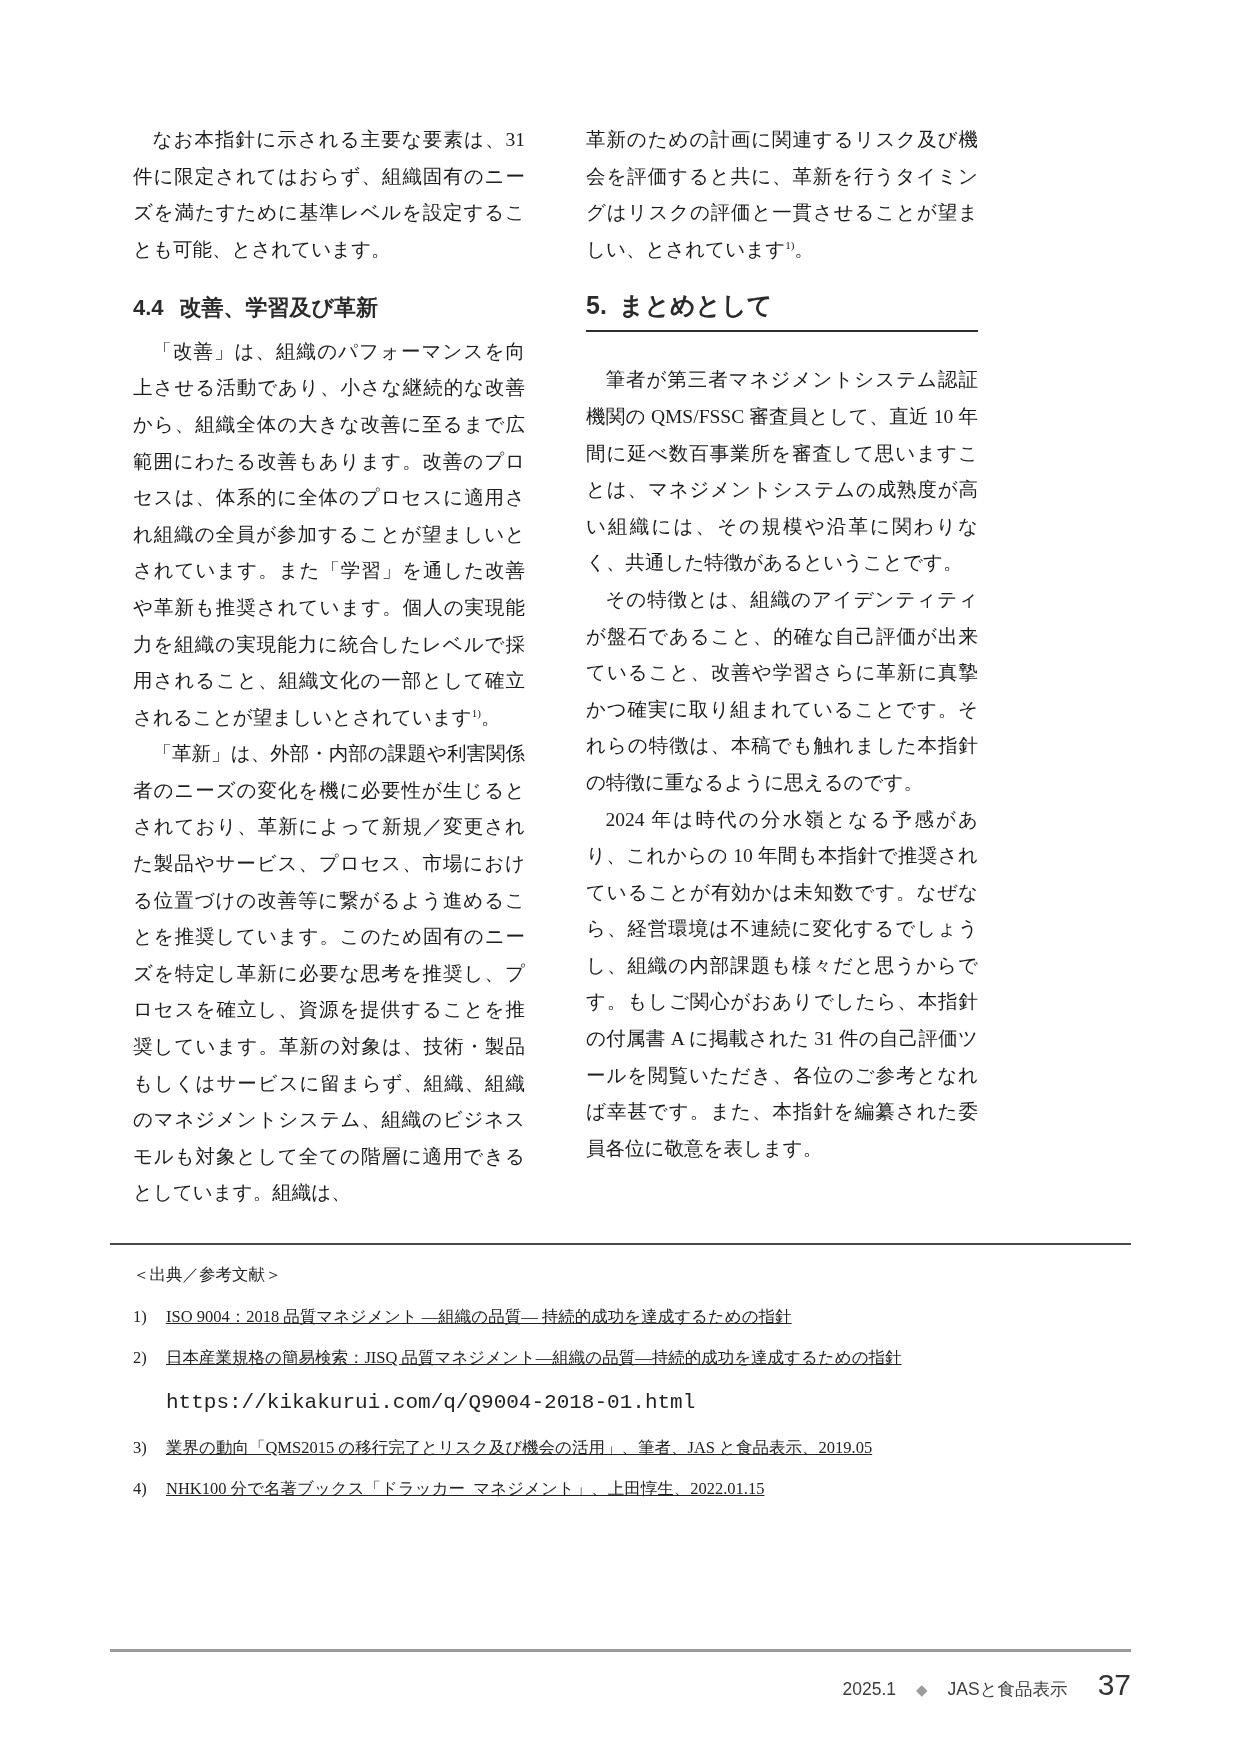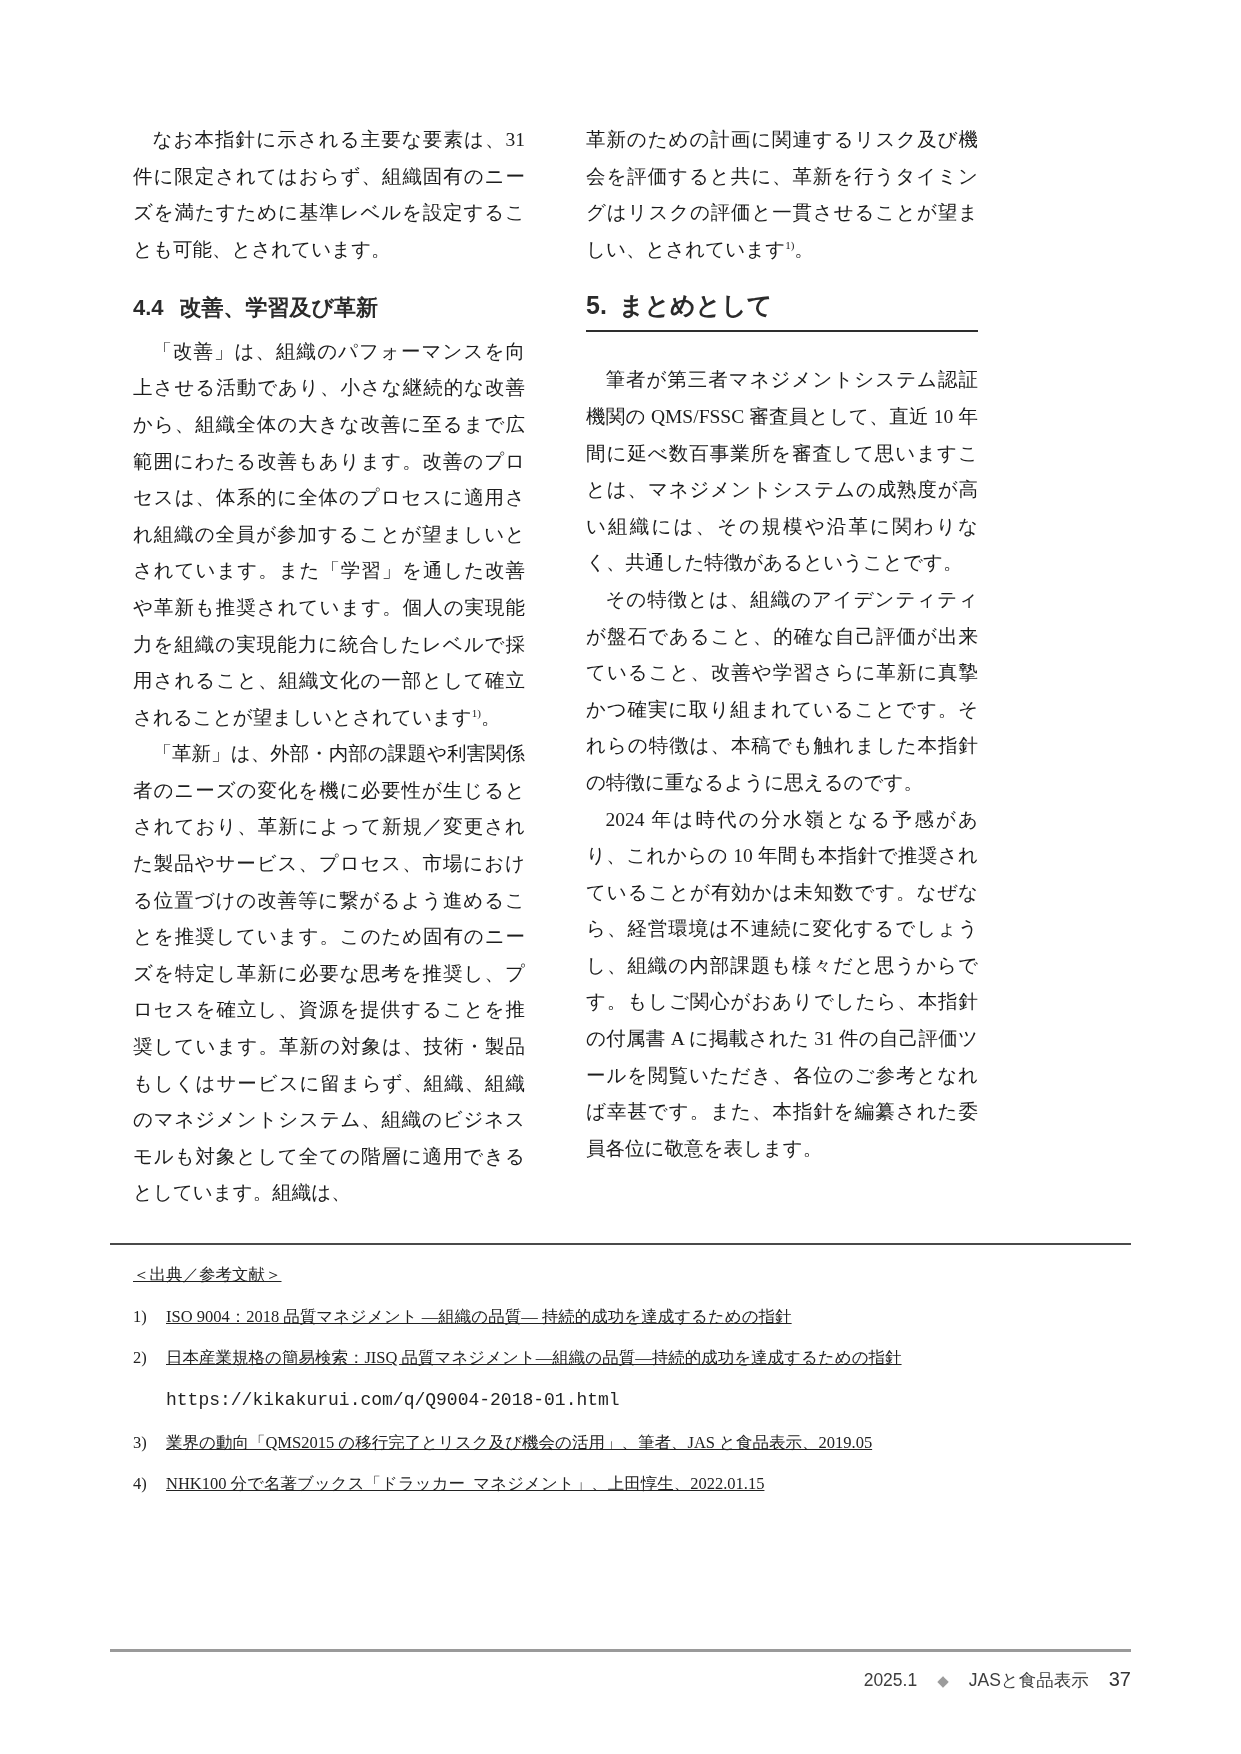--- a/index.html
+++ b/index.html
@@ -65,39 +65,38 @@
     width:1021px;
     border-top:2px solid #4a4a4a;
     padding-top:16px;
     font-size:16.5px;
     color:#222;
   }
   .ref-title{
     margin-left:23px;
     margin-bottom:14px;
     line-height:1.7;
-    text-decoration:underline;
   }
   .ref-item{
     display:flex;
     margin-left:23px;
     margin-bottom:13px;
     line-height:1.7;
   }
   .ref-num{
     width:33px;
     flex:0 0 33px;
   }
   .ref-text{flex:1;text-decoration:underline;}
   .ref-url{
     margin-left:56px;
     margin-bottom:13px;
     line-height:1.7;
     font-family:"Liberation Mono","DejaVu Sans Mono",monospace;
-    font-size:18px;
+    font-size:21px;
   }
   .footer-rule{
     position:absolute;
     left:110px;
     top:1649px;
     width:1021px;
     height:3px;
     background:#9a9a9a;
   }
   .footer{
@@ -111,23 +110,23 @@
     gap:20px;
     font-family:"Liberation Sans","DejaVu Sans",sans-serif;
     color:#3d3d3d;
     font-size:17.5px;
   }
   .footer .diamond{
     color:#9c9c9c;
     font-size:15px;
   }
   .footer .page-number{
-    font-size:20px;
+    font-size:30px;
     color:#333;
-    margin-left:0;
+    margin-left:10px;
   }
 </style>
 </head>
 <body>
 
 <div class="page">
 
   <div class="columns">
 
     <div class="col">

